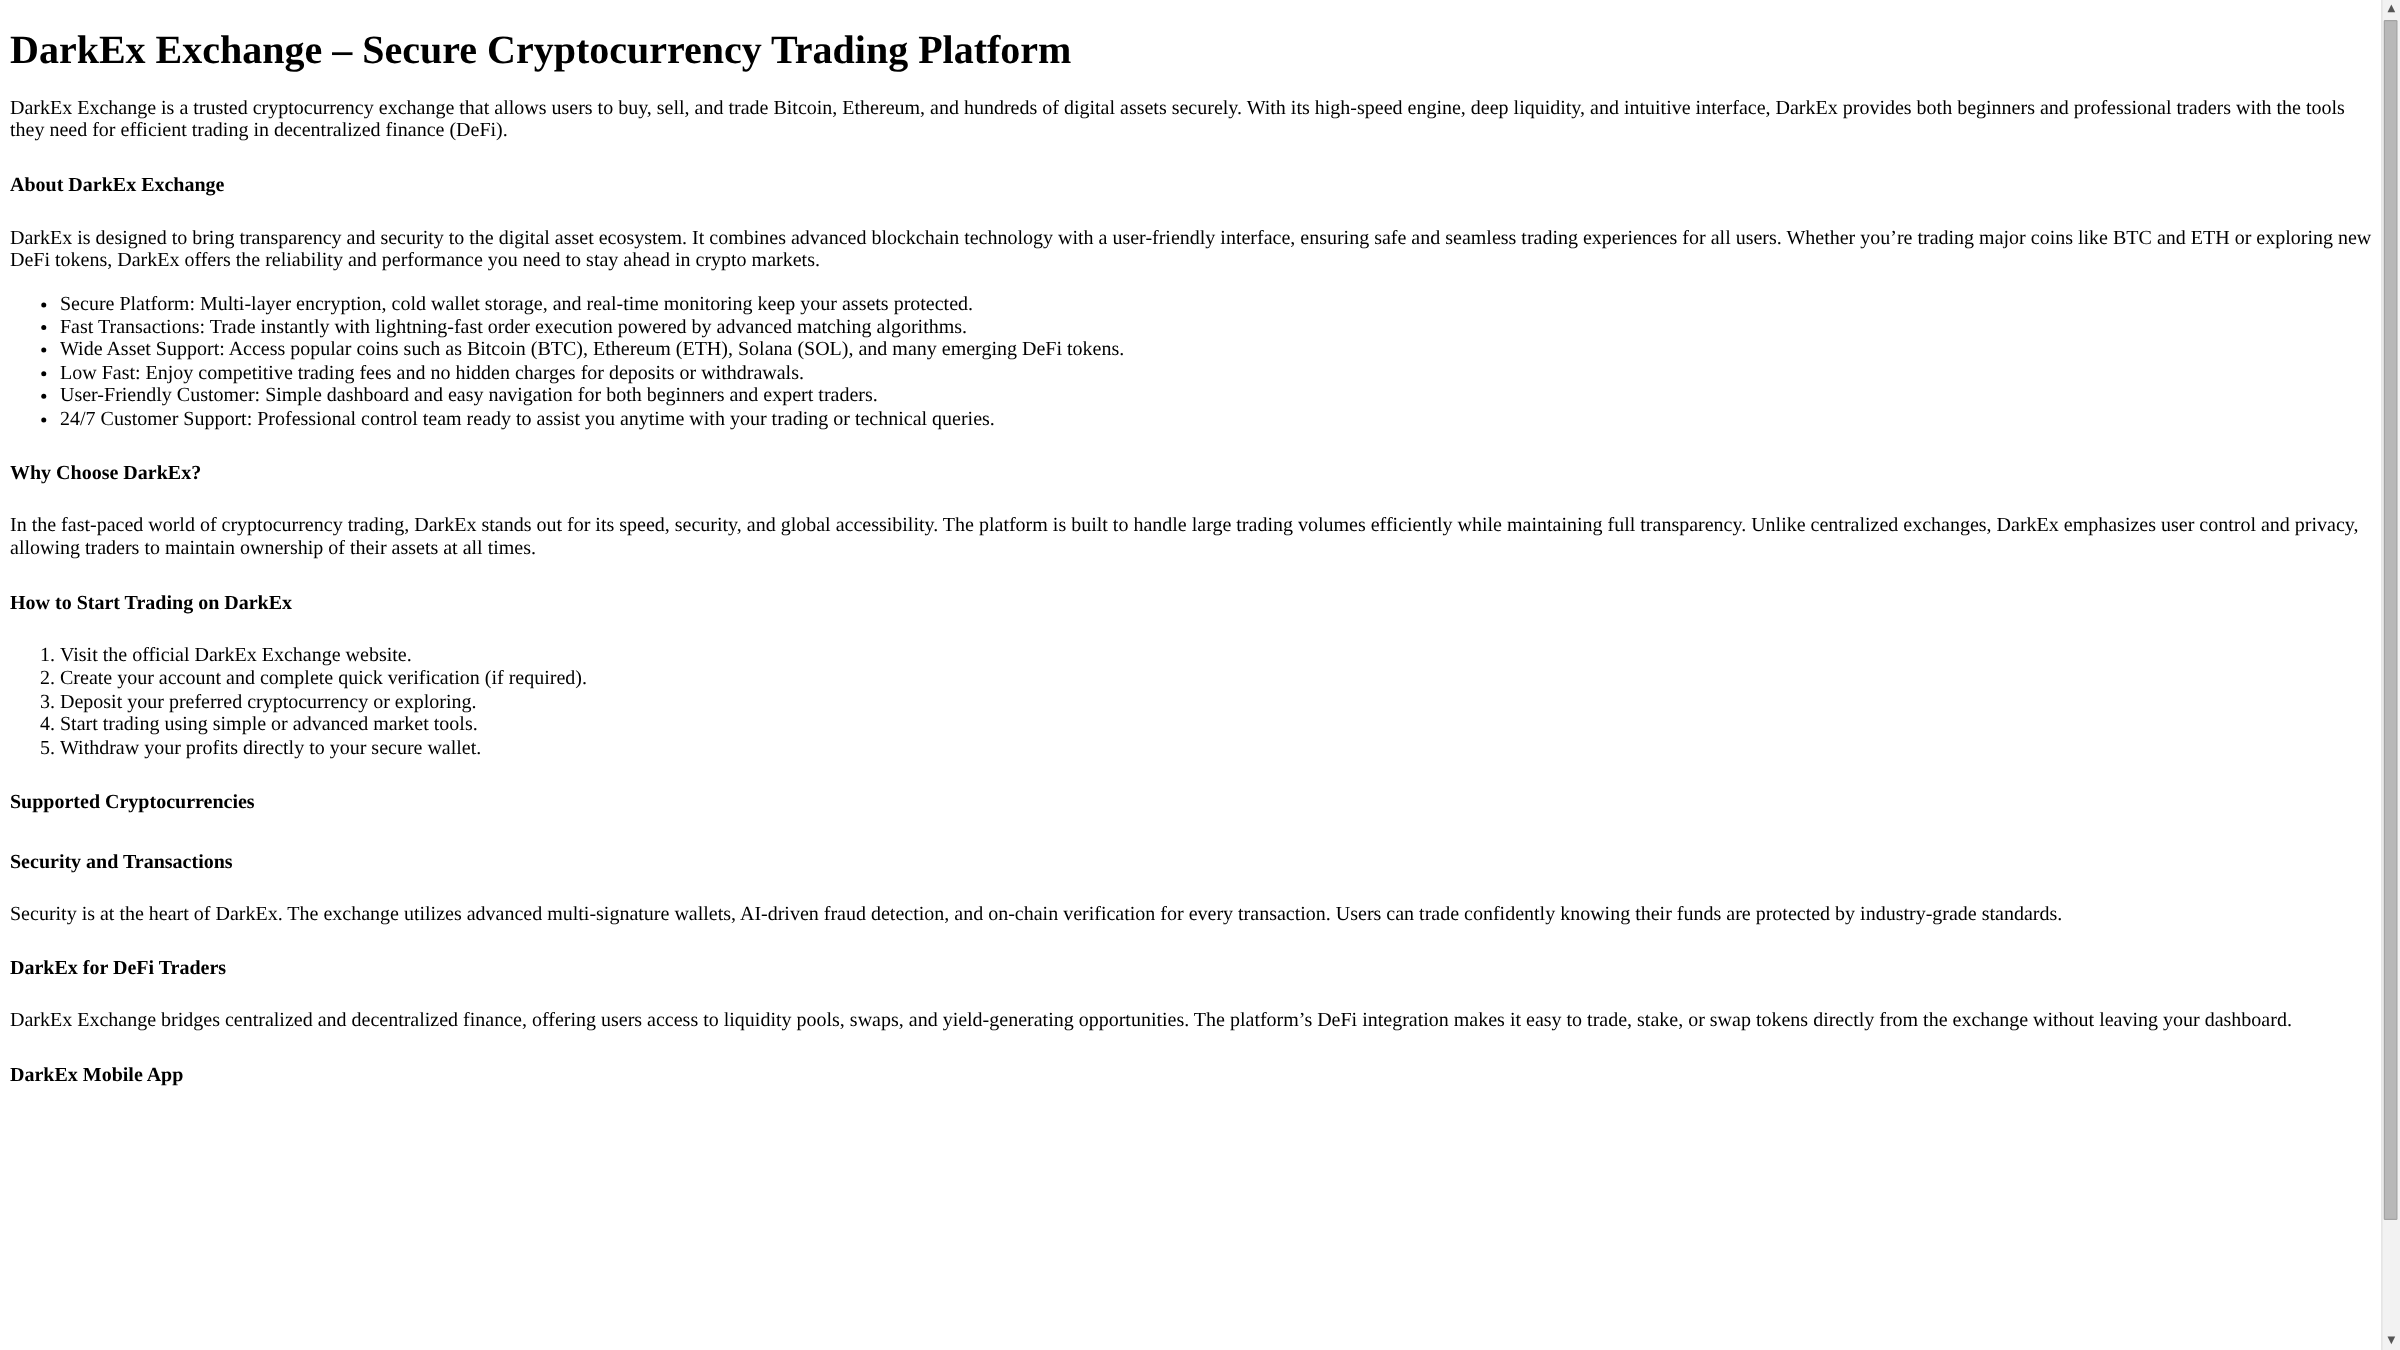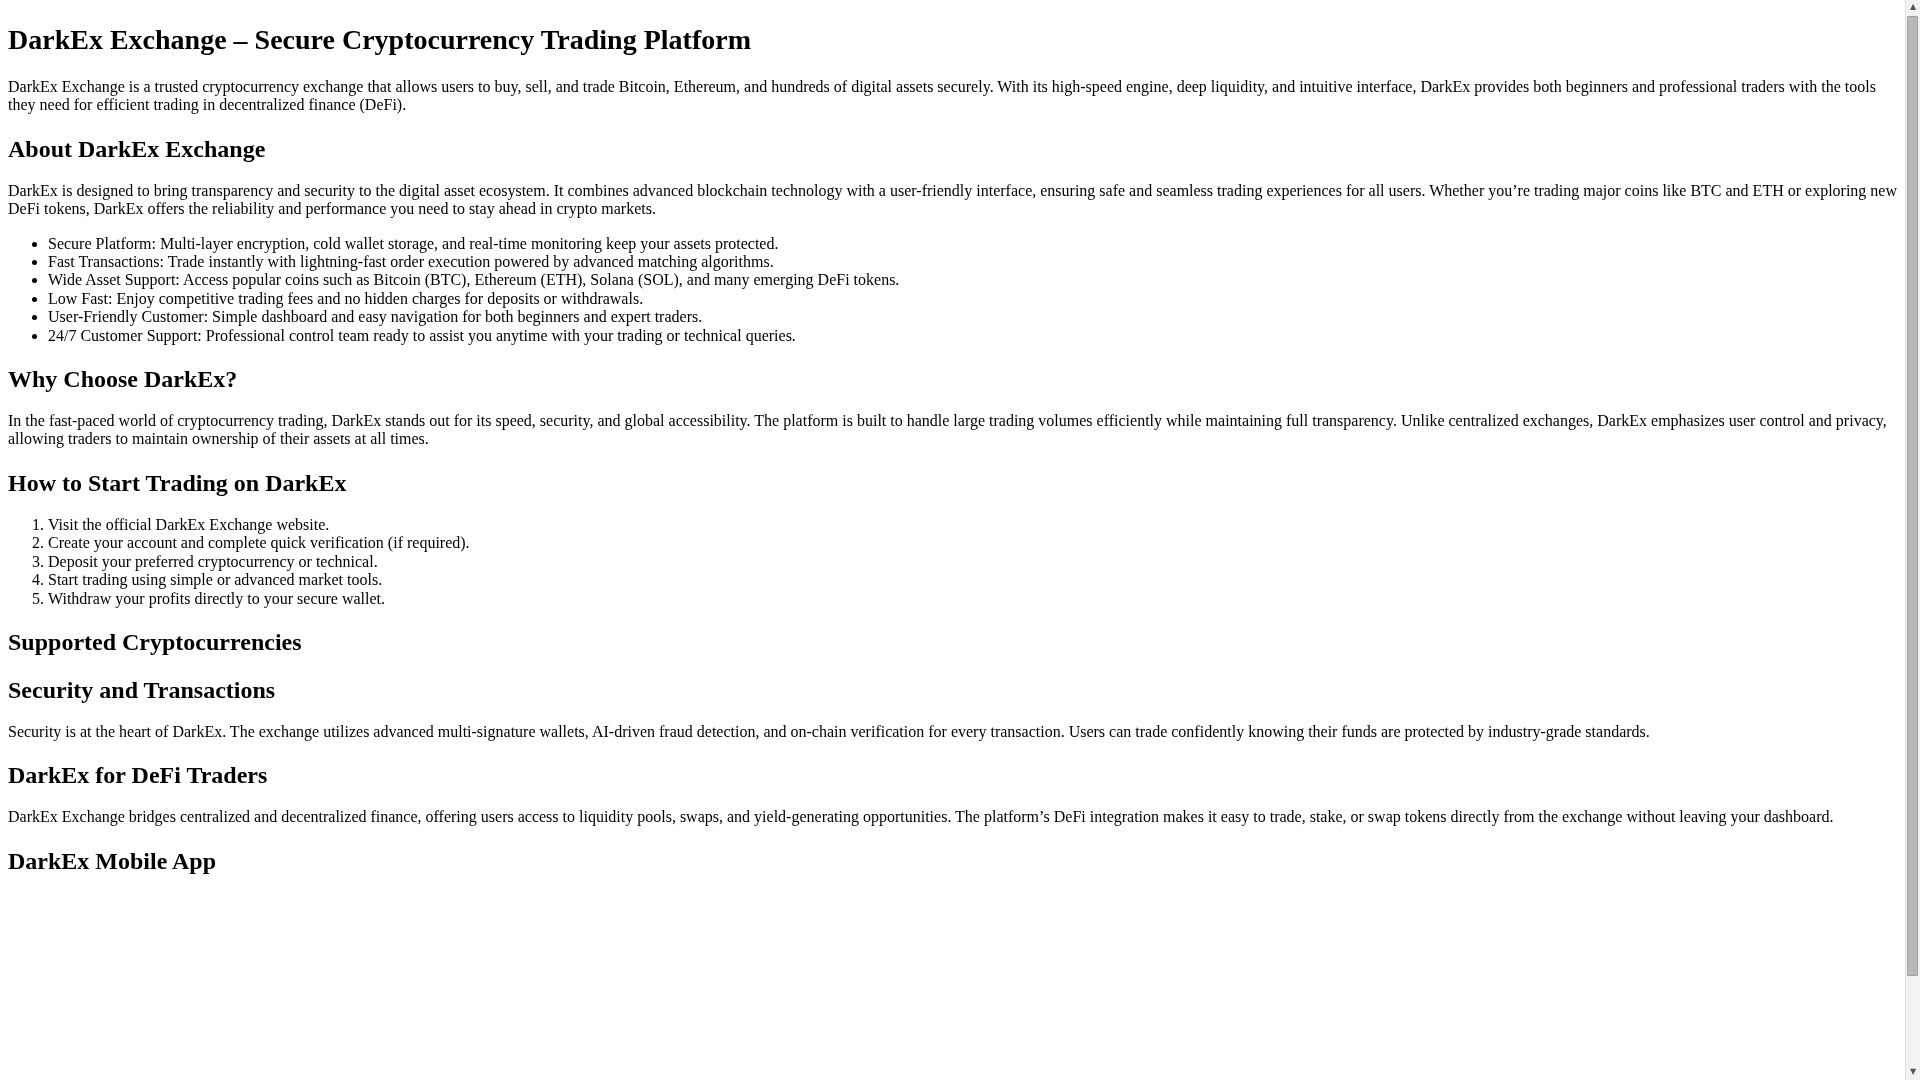--- a/index.html
+++ b/index.html
@@ -19,27 +19,27 @@
     line-height: 18.4px;
     overflow: hidden;
   }
   .content {
     position: absolute;
     top: 0; left: 0; right: 15px; bottom: 0;
     padding: 8px 8px 0 8px;
     overflow: hidden;
   }
   h1 {
-    font-size: 28px;
+    font-size: 32px;
     line-height: 37px;
     font-weight: bold;
     margin: 13px 0 20px 0;
   }
   h2 {
-    font-size: 24px;
+    font-size: 16px;
     line-height: 28px;
     font-weight: bold;
     margin: 20px 0 19px 0;
   }
   p { margin: 16px 0; }
   ul, ol { margin: 16px 0; padding-left: 40px; }
   li { margin: 0; }
   b { font-weight: normal; }
 
   
@@ -94,21 +94,21 @@
       <li><b>24/7 Customer Support:</b><span> Professional control team ready to assist you anytime with your trading or technical queries.</span></li>
     </ul>
 
     <h2>Why Choose DarkEx?</h2>
     <p>In the fast-paced world of cryptocurrency trading, DarkEx stands out for its speed, security, and global accessibility. The platform is built to handle large trading volumes efficiently while maintaining full transparency. Unlike centralized exchanges, DarkEx emphasizes user control and privacy, allowing traders to maintain ownership of their assets at all times.</p>
 
     <h2>How to Start Trading on DarkEx</h2>
     <ol>
       <li>Visit the official DarkEx Exchange website.</li>
       <li>Create your account and complete quick verification (if required).</li>
-      <li>Deposit your preferred cryptocurrency or technical.</li>
+      <li>Deposit your preferred cryptocurrency or exploring.</li>
       <li>Start trading using simple or advanced market tools.</li>
       <li>Withdraw your profits directly to your secure wallet.</li>
     </ol>
 
     <h2>Supported Cryptocurrencies</h2>
 
     <h2>Security and Transactions</h2>
     <p>Security is at the heart of DarkEx. The exchange utilizes advanced multi-signature wallets, AI-driven fraud detection, and on-chain verification for every transaction. Users can trade confidently knowing their funds are protected by industry-grade standards.</p>
 
     <h2>DarkEx for DeFi Traders</h2>

